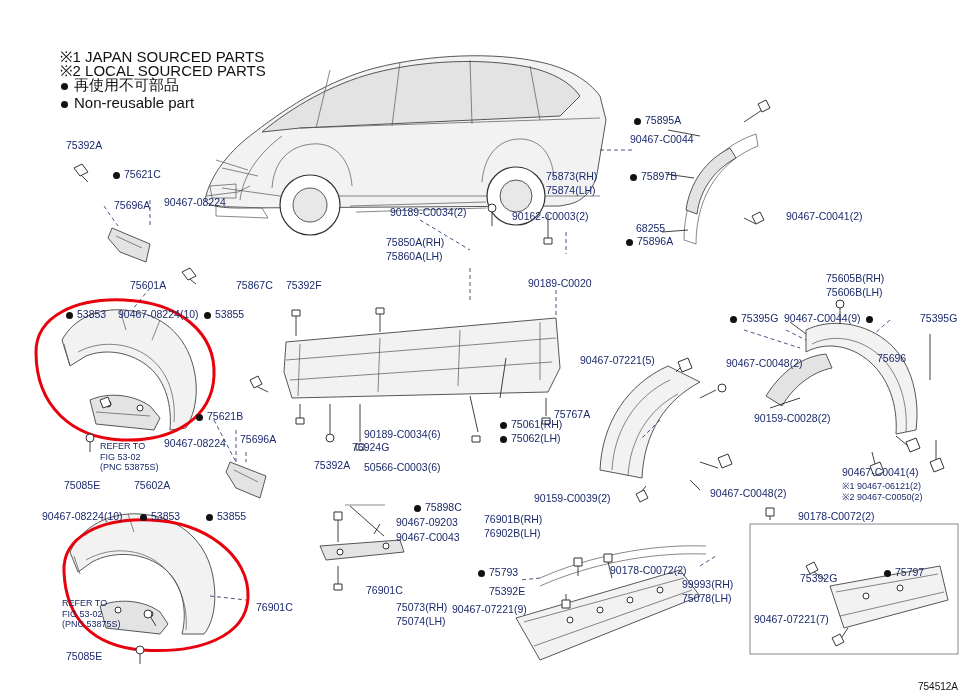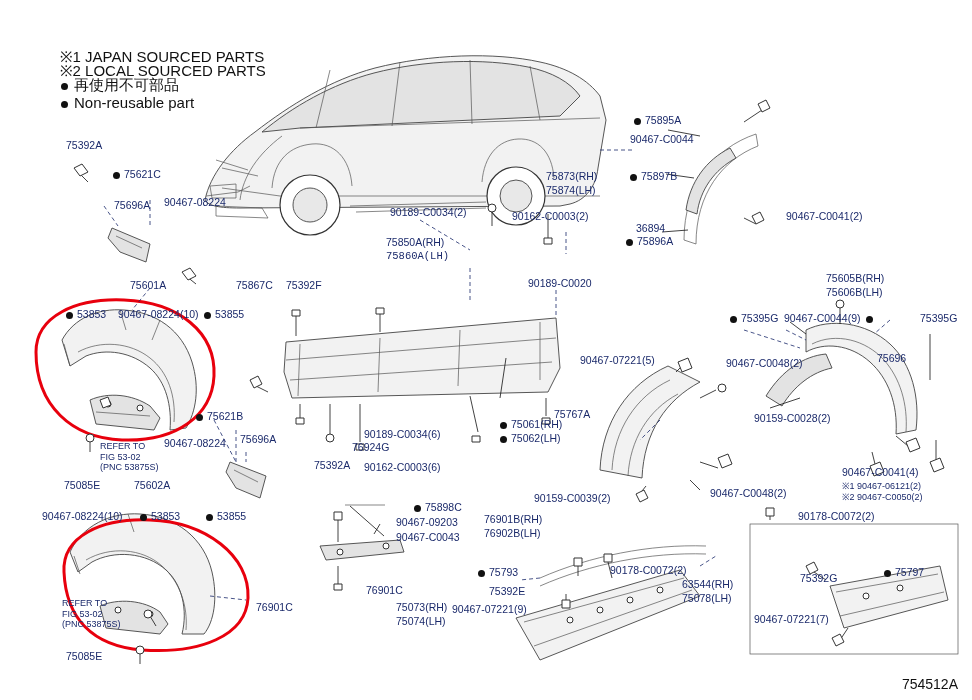--- a/index.html
+++ b/index.html
@@ -25,21 +25,21 @@
   }
   .legend{position:absolute;font-size:15px;line-height:14px;color:#111;white-space:pre;}
   svg{position:absolute;left:0;top:0;width:972px;height:700px;overflow:visible;}
   .annd{stroke:#1b2a6b;stroke-width:0.8;fill:none;stroke-dasharray:4 3;}
   .blkline{stroke:#111;stroke-width:0.8;fill:none;}
   .part{fill:#ffffff;stroke:#333333;stroke-width:1;}
   .partlt{fill:#f2f2f2;stroke:#444;stroke-width:0.9;}
   .partmd{fill:#e3e3e3;stroke:#444;stroke-width:0.9;}
   .thin{fill:none;stroke:#555;stroke-width:0.7;}
   .hl{fill:none;stroke:#e8000d;stroke-width:3;}
-  #footer{position:absolute;right:14px;bottom:8px;font-size:14px;color:#111;}
+  #footer{position:absolute;right:14px;bottom:8px;font-size:10px;color:#111;}
 </style>
 </head>
 <body>
 
 <div id="sheet">
 
   <svg viewBox="0 0 972 700">
 
     <g>
       <path class="partlt" d="M205,200 C210,175 230,150 255,132 C290,105 330,80 375,68 C430,54 495,52 540,62 C568,68 588,80 600,96 L606,120 L598,168 C596,186 586,200 570,204 L560,206 L240,208 C220,208 208,206 205,200 Z"></path>
@@ -308,56 +308,56 @@
 FIG 53-02
 (PNC 53875S)</div>
   <div class="lbl" style="left:256px;top:601px;">76901C</div>
   <div class="lbl" style="left:66px;top:650px;">75085E</div>
 
   <div class="lbl" style="left:236px;top:279px;">75867C</div>
   <div class="lbl" style="left:286px;top:279px;">75392F</div>
   <div class="lbl" style="left:390px;top:206px;">90189-C0034(2)</div>
   <div class="lbl" style="left:512px;top:199px;margin-top:11px;">90162-C0003(2)</div>
   <div class="lbl" style="left:386px;top:236px;">75850A(RH)</div>
-  <div class="lbl" style="left:386px;top:250px;font-family:Liberation Mono, monospace;">75860A(LH)</div>
+  <div class="lbl" style="left:386px;top:250px;">75860A(LH)</div>
   <div class="lbl" style="left:528px;top:277px;">90189-C0020</div>
 
   <span class="dot" style="left:500px;top:422px;"></span>
   <div class="lbl" style="left:511px;top:418px;">75061(RH)</div>
   <span class="dot" style="left:500px;top:436px;"></span>
   <div class="lbl" style="left:511px;top:432px;">75062(LH)</div>
   <div class="lbl" style="left:364px;top:428px;">90189-C0034(6)</div>
   <div class="lbl" style="left:352px;top:441px;">76924G</div>
   <div class="lbl" style="left:314px;top:459px;">75392A</div>
-  <div class="lbl" style="left:364px;top:461px;">90162-C0003(6)</div>
+  <div class="lbl" style="left:364px;top:461px;">50566-C0003(6)</div>
 
   <span class="dot" style="left:414px;top:505px;"></span>
   <div class="lbl" style="left:425px;top:501px;">75898C</div>
   <div class="lbl" style="left:396px;top:516px;">90467-09203</div>
   <div class="lbl" style="left:396px;top:531px;">90467-C0043</div>
   <div class="lbl" style="left:366px;top:584px;">76901C</div>
   <div class="lbl" style="left:484px;top:513px;">76901B(RH)</div>
   <div class="lbl" style="left:484px;top:527px;">76902B(LH)</div>
 
   <span class="dot" style="left:478px;top:570px;"></span>
   <div class="lbl" style="left:489px;top:566px;">75793</div>
   <div class="lbl" style="left:489px;top:585px;">75392E</div>
   <div class="lbl" style="left:396px;top:601px;">75073(RH)</div>
   <div class="lbl" style="left:396px;top:615px;">75074(LH)</div>
   <div class="lbl" style="left:452px;top:603px;">90467-07221(9)</div>
   <div class="lbl" style="left:610px;top:564px;">90178-C0072(2)</div>
-  <div class="lbl" style="left:682px;top:578px;">63544(RH)</div>
+  <div class="lbl" style="left:682px;top:578px;">99993(RH)</div>
   <div class="lbl" style="left:682px;top:592px;">75078(LH)</div>
 
   <span class="dot" style="left:634px;top:118px;"></span>
   <div class="lbl" style="left:645px;top:114px;">75895A</div>
   <div class="lbl" style="left:630px;top:133px;">90467-C0044</div>
   <span class="dot" style="left:630px;top:174px;"></span>
   <div class="lbl" style="left:641px;top:170px;">75897B</div>
-  <div class="lbl" style="left:636px;top:222px;">36894</div>
+  <div class="lbl" style="left:636px;top:222px;">68255</div>
   <span class="dot" style="left:626px;top:239px;"></span>
   <div class="lbl" style="left:637px;top:235px;">75896A</div>
   <div class="lbl" style="left:786px;top:210px;">90467-C0041(2)</div>
 
   <div class="lbl" style="left:546px;top:170px;">75873(RH)</div>
   <div class="lbl" style="left:546px;top:184px;">75874(LH)</div>
 
   <div class="lbl" style="left:826px;top:272px;">75605B(RH)</div>
   <div class="lbl" style="left:826px;top:286px;">75606B(LH)</div>
   <span class="dot" style="left:730px;top:316px;"></span>

